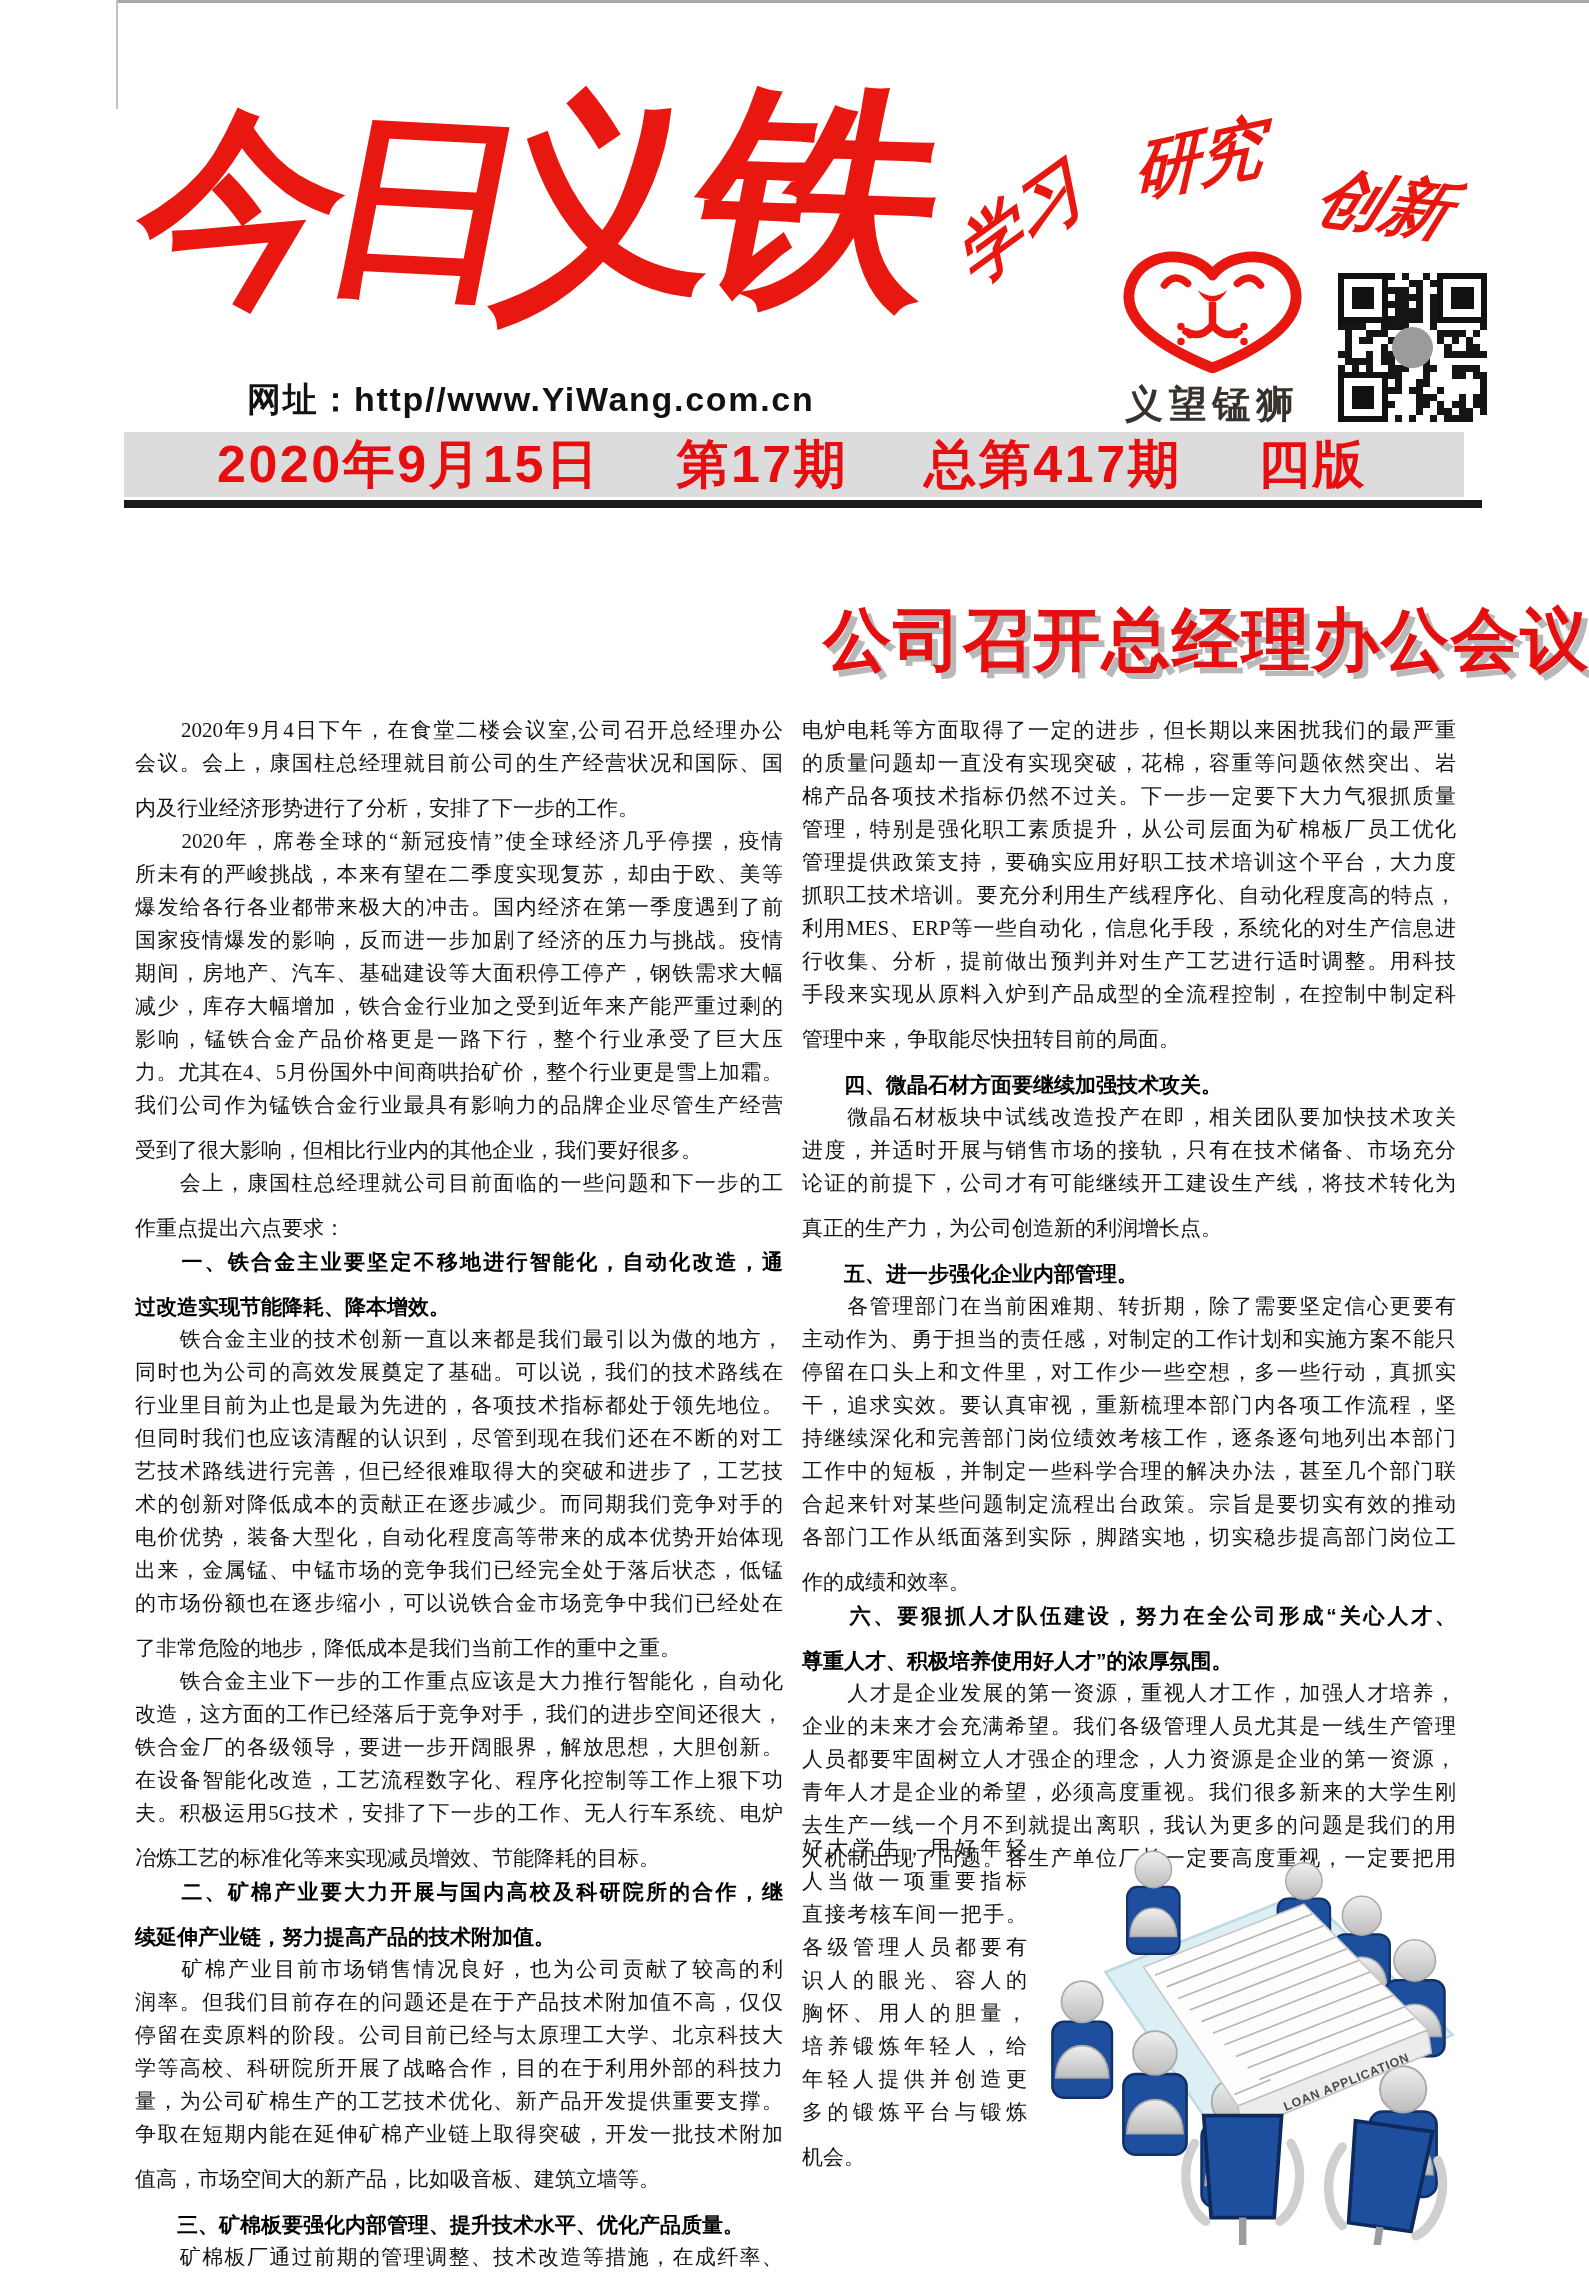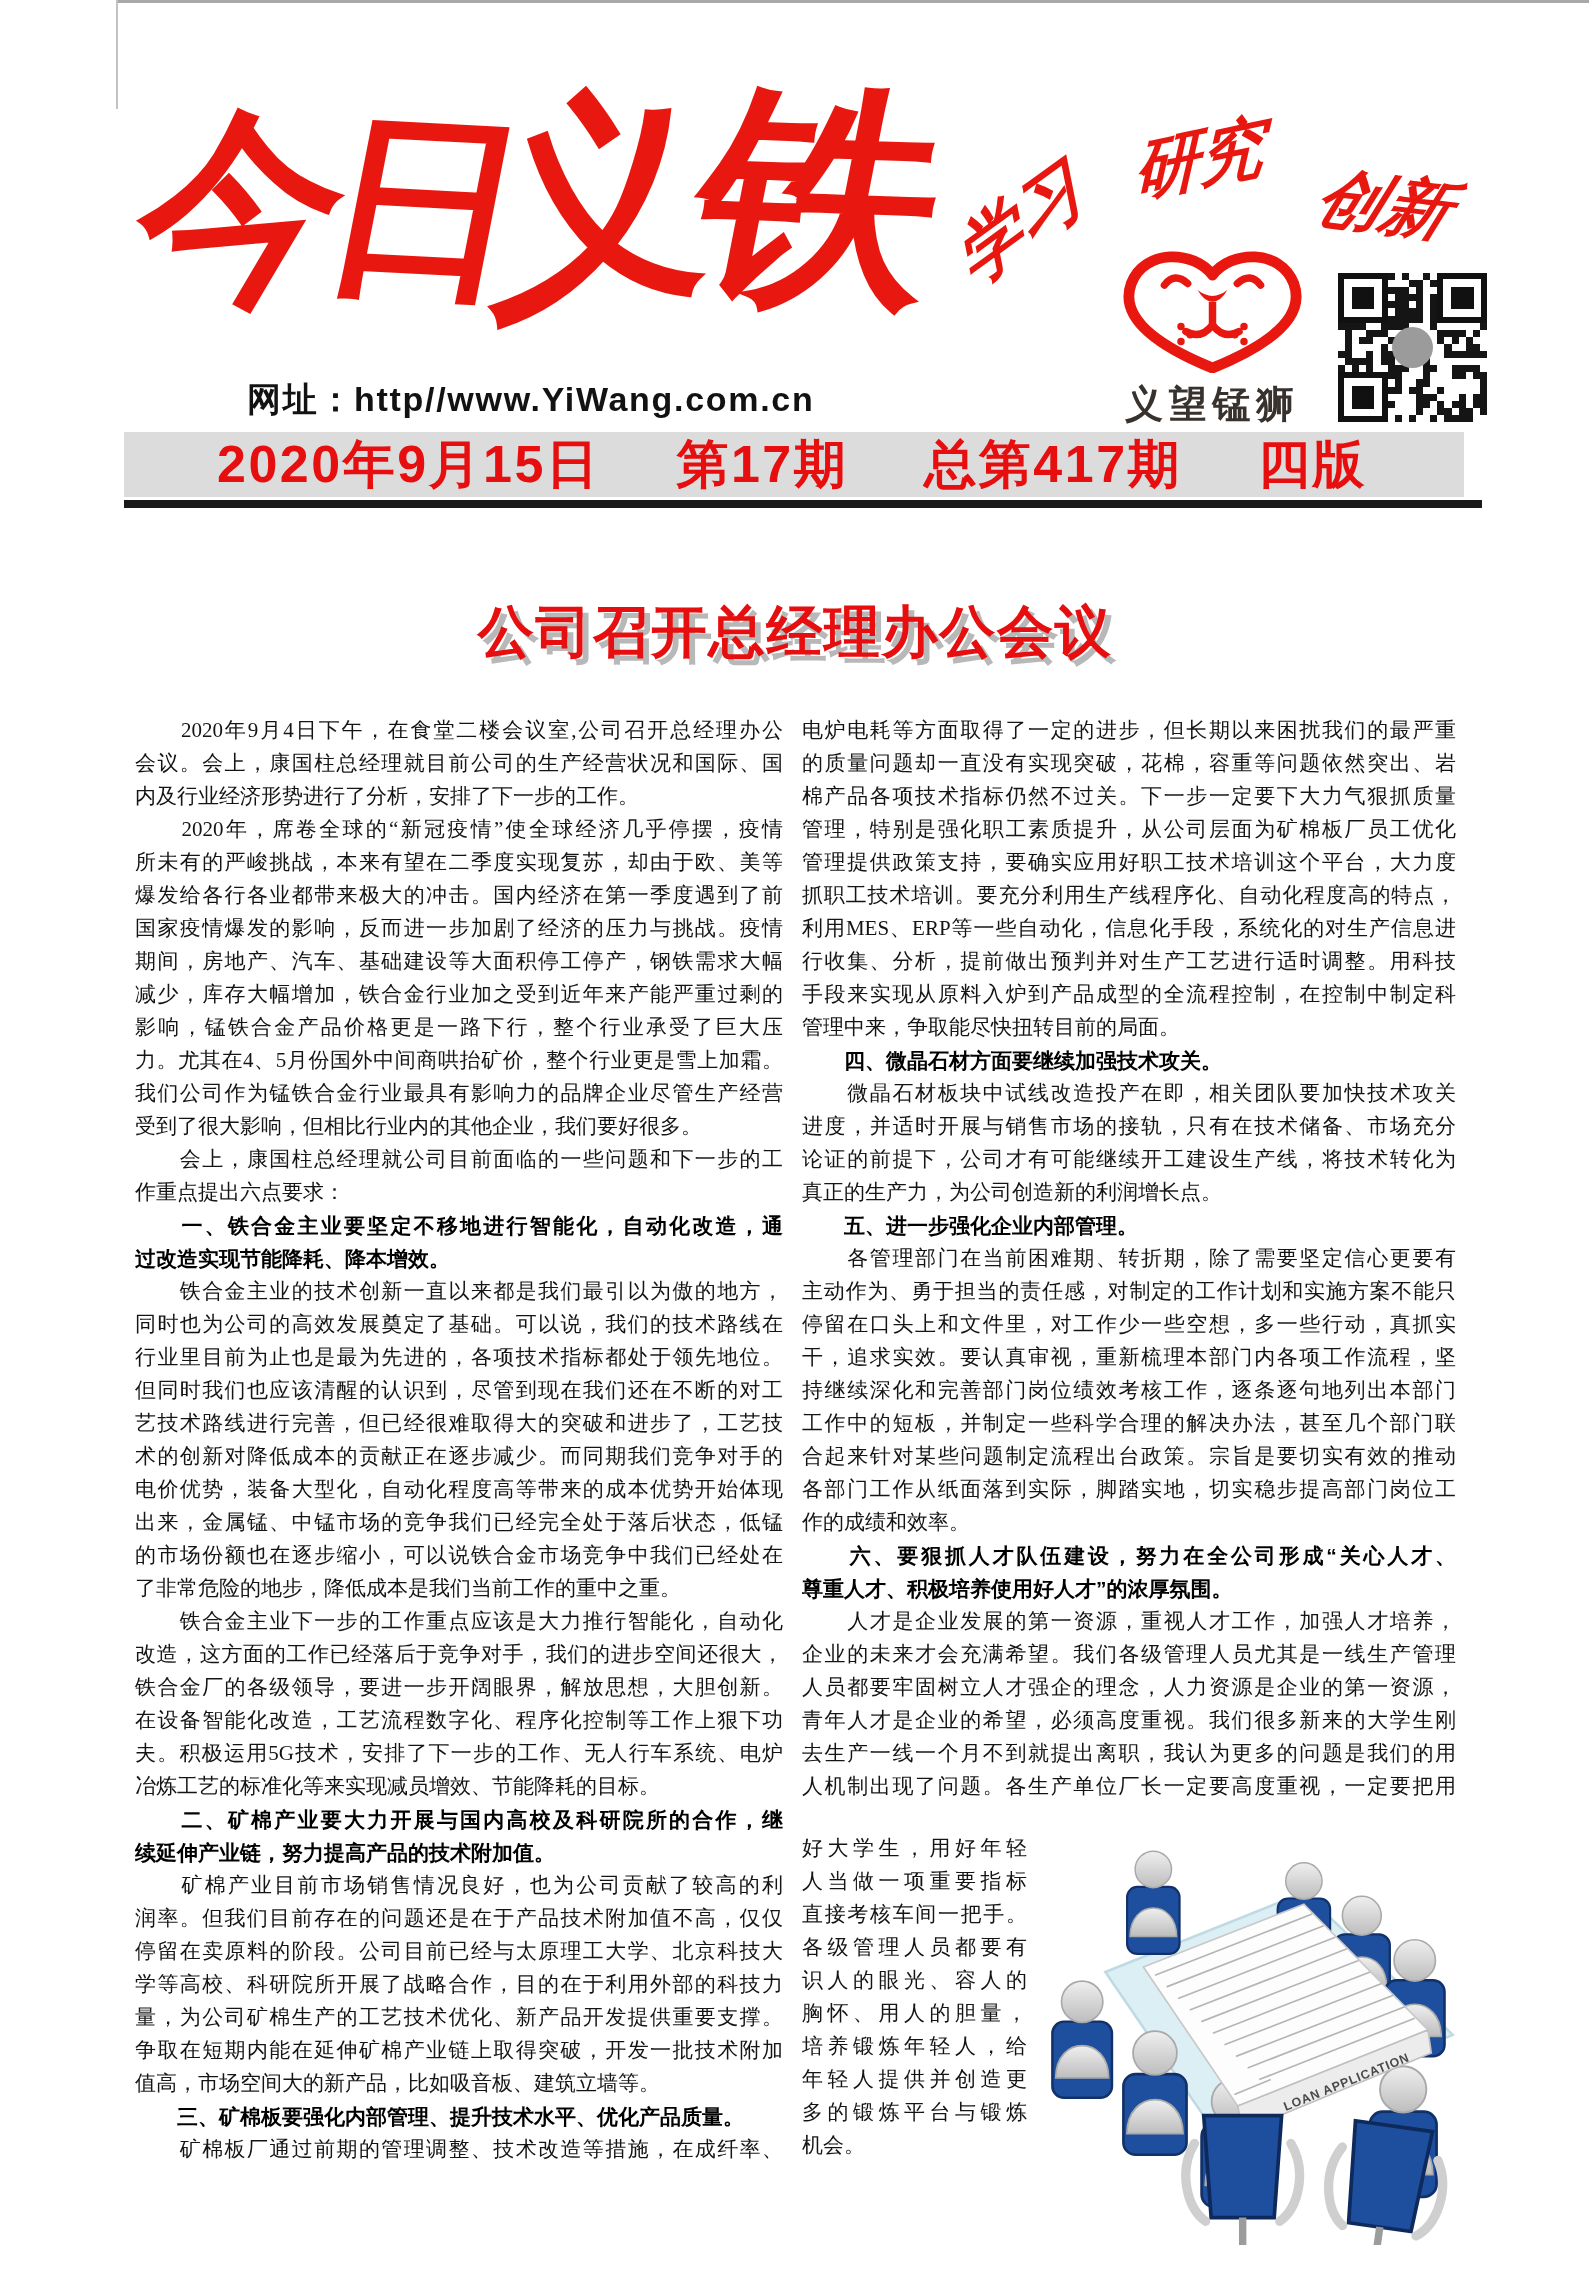--- a/index.html
+++ b/index.html
@@ -40,34 +40,34 @@
   .qrg{position:absolute;left:36%;top:36%;width:28%;height:28%;border-radius:50%;background:#9b9b9b;}
 
   
   .datebar{position:absolute;left:124px;top:432px;width:1340px;height:65px;background:#dcdcdc;
            display:flex;align-items:center;gap:76px;padding-left:93px;box-sizing:border-box;}
   .datebar span{font-family:"Liberation Sans",sans-serif;font-weight:900;font-size:52px;
                 color:#e60e0e;letter-spacing:2.5px;white-space:nowrap;}
   .rule{position:absolute;left:124px;top:500px;width:1358px;height:8.3px;background:#1a1a1a;}
 
   
-  .article-title{position:absolute;left:0;top:595px;width:100%;text-align:center;
-                 font-family:"Liberation Sans",sans-serif;font-weight:900;font-size:56px;
+  .article-title{position:absolute;left:0;top:595px;width:100%;text-align:right;
+                 font-family:"Liberation Sans",sans-serif;font-weight:900;font-size:68px;
                  letter-spacing:1.7px;color:#e60e0e;
                  text-shadow:5.8px 5.8px 0 rgba(125,125,125,.55);}
 
   .col{position:absolute;top:714px;}
   #left-col{left:135px;width:648px;}
   #right-col{left:802px;width:654px;}
   #narrow-col{position:absolute;left:802px;top:1832px;width:225px;}
 
   .bline{height:33px;line-height:33px;font-size:21px;color:#141414;
          text-align:justify;text-align-last:justify;overflow:hidden;}
   .bline.b{font-family:Liberation Sans, sans-serif;font-weight:700;color:#000000;}
-  .bline.e{text-align-last:left;}
+  .bline.e{text-align-last:left;margin-top:12px;}
 
   .illus{position:absolute;left:1029px;top:1833px;width:429px;height:412px;}
 </style>
 </head>
 <body>
 
 <div class="page">
 
   <div class="scan-top"></div>
   <div class="scan-left"></div>

